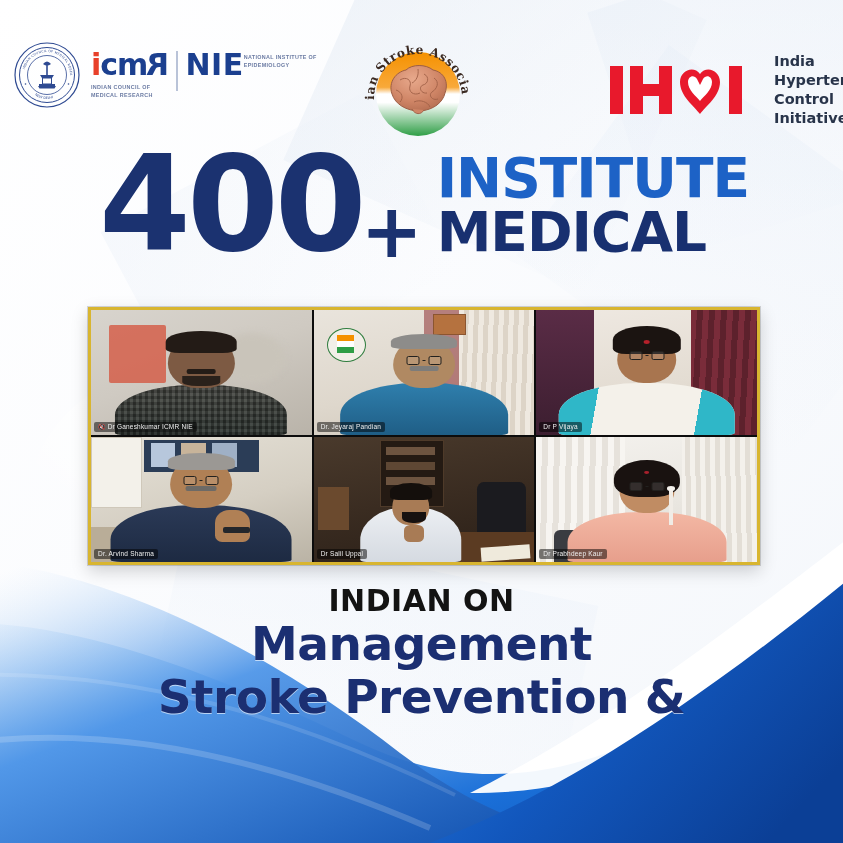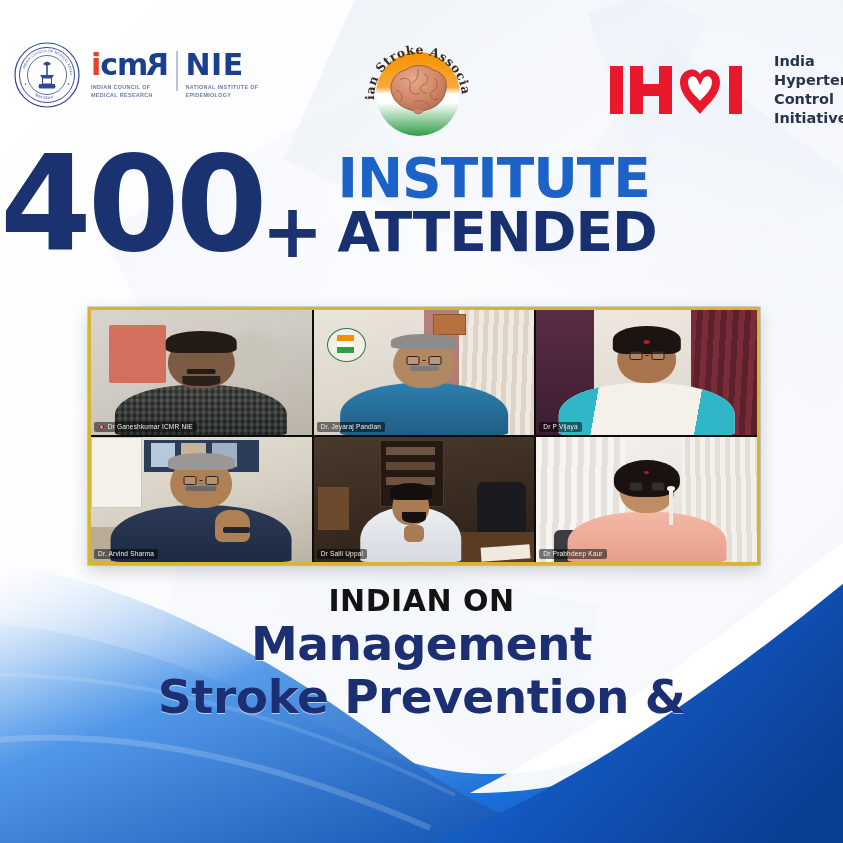--- a/index.html
+++ b/index.html
@@ -61,21 +61,21 @@
   }
   .icmr-main .dot { color: #e8402a; }
   .icmr-main .r-flip { display:inline-block; transform: scaleX(-1); }
   .icmr-sub {
     font-size: 5.4px; font-weight: 700; color: #6b7ba3;
     letter-spacing: .35px; line-height: 1.45; margin-top: 4px;
     text-transform: uppercase; white-space: pre-line;
     font-family: "Liberation Sans", sans-serif;
   }
   .icmr-divider { width: 2px; height: 40px; background: #b9c3d8; margin-top: 1px; }
-  .nie-right { display: flex; flex-direction: column; }
+  .nie-right { display: flex; flex-direction: row; }
   .nie-main {
     font-size: 30px; font-weight: 700; letter-spacing: .5px;
     color: #1b3f8f; line-height: 1; font-family: "DejaVu Sans", sans-serif;
   }
   .nie-sub {
     font-size: 5.4px; font-weight: 700; color: #6b7ba3;
     letter-spacing: .35px; line-height: 1.45; margin-top: 4px;
     text-transform: uppercase; white-space: pre-line;
   }
 
@@ -92,21 +92,21 @@
   .ihci-mark svg { display:block; }
   .ihci-text {
     font-size: 14.5px; font-weight: 700; color: #28344a;
     line-height: 1.32; white-space: pre-line;
     font-family: "DejaVu Sans", sans-serif;
   }
 
   
   .headline {
     position: absolute; top: 146px; left: 0; width: 749px;
-    display: flex; justify-content: flex-start; align-items: flex-start;
+    display: flex; justify-content: flex-end; align-items: flex-start;
   }
   .headline-inner { display: flex; align-items: flex-start; }
   .big-number {
     font-size: 132px; font-weight: 800; color: #1b3270;
     line-height: .88; letter-spacing: -4px;
     font-family: "DejaVu Sans", sans-serif;
   }
   .plus-sign {
     font-size: 74px; font-weight: 800; color: #1b3270;
     line-height: 1; margin-top: 48px; margin-left: -2px;
@@ -351,21 +351,21 @@
 Initiative</div>
     </div>
   </div>
 
   <div class="headline">
     <div class="headline-inner">
       <div class="big-number">400</div>
       <div class="plus-sign">+</div>
       <div class="headline-words">
         <div class="word-physicians">INSTITUTE</div>
-        <div class="word-attended">ATTENDED</div>
+        <div class="word-attended">MEDICAL</div>
       </div>
     </div>
   </div>
 
   <div class="grid-wrap">
     <div class="grid">
 
       <div class="tile">
         <div class="scene" style="background:linear-gradient(160deg,#d8d4cd 0%,#cfcac2 45%,#b9b3a9 100%)">
           <div style="position:absolute;left:8%;top:12%;width:26%;height:46%;background:#d4503a;opacity:.75;border-radius:2px"></div>

